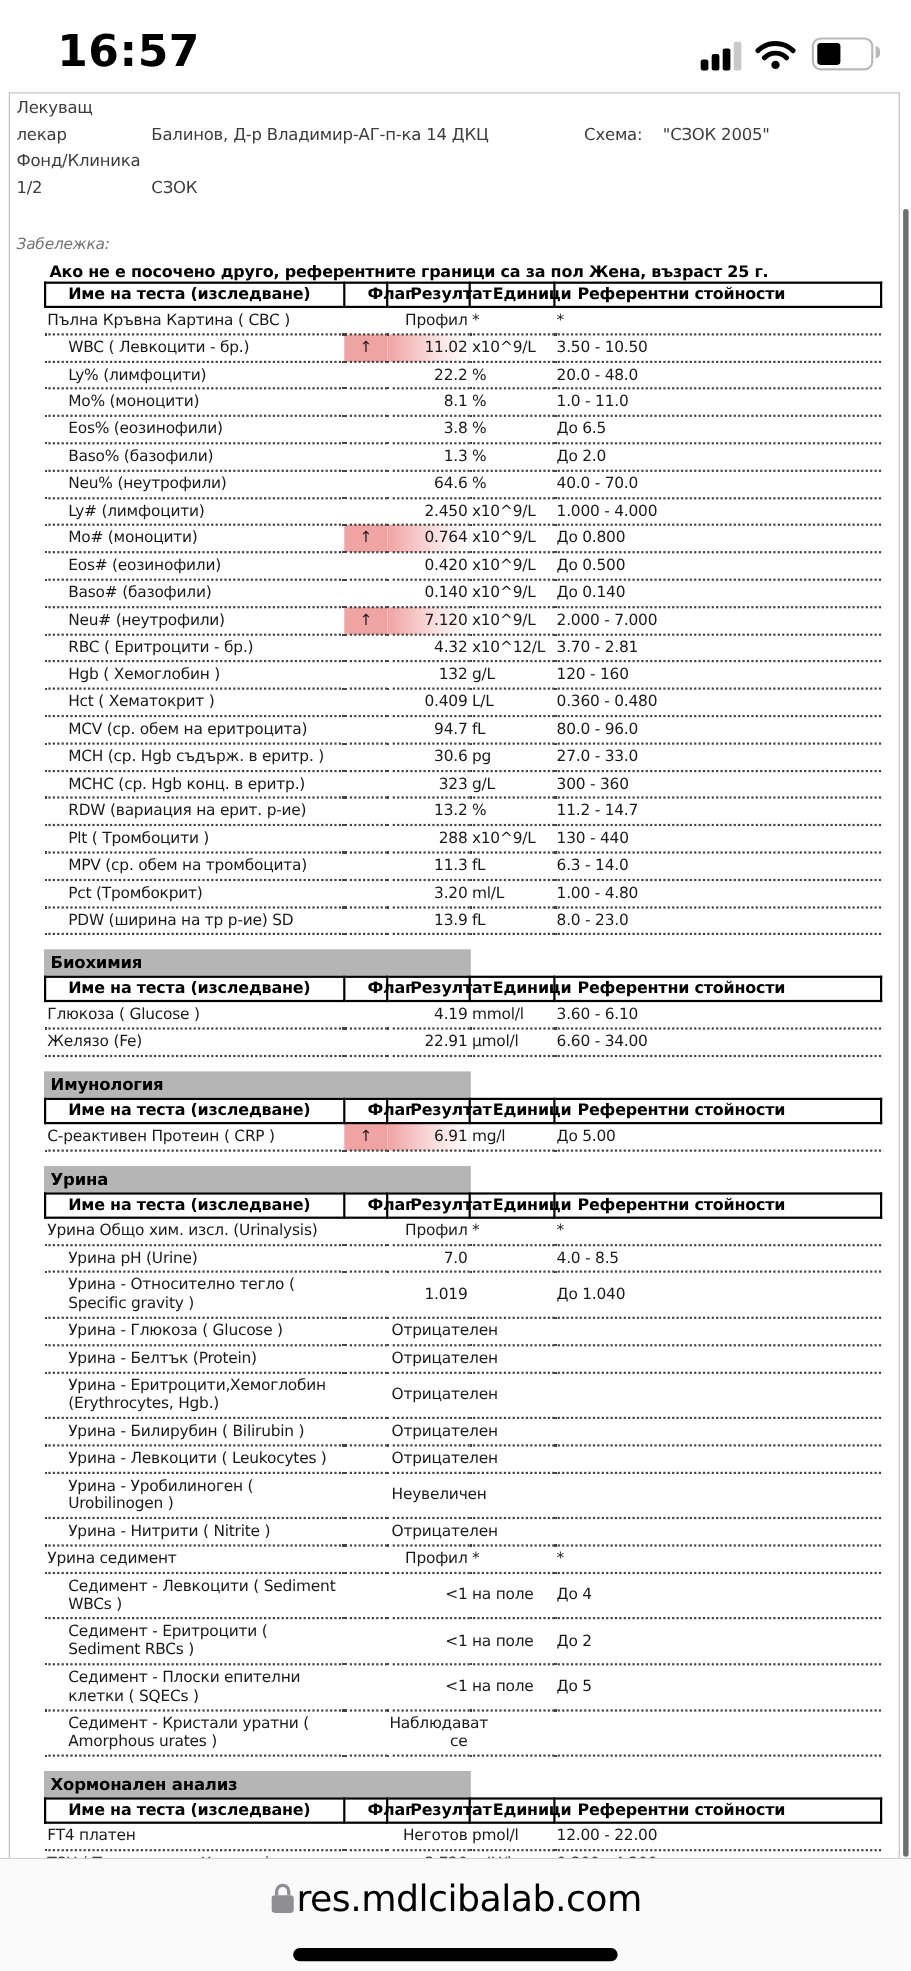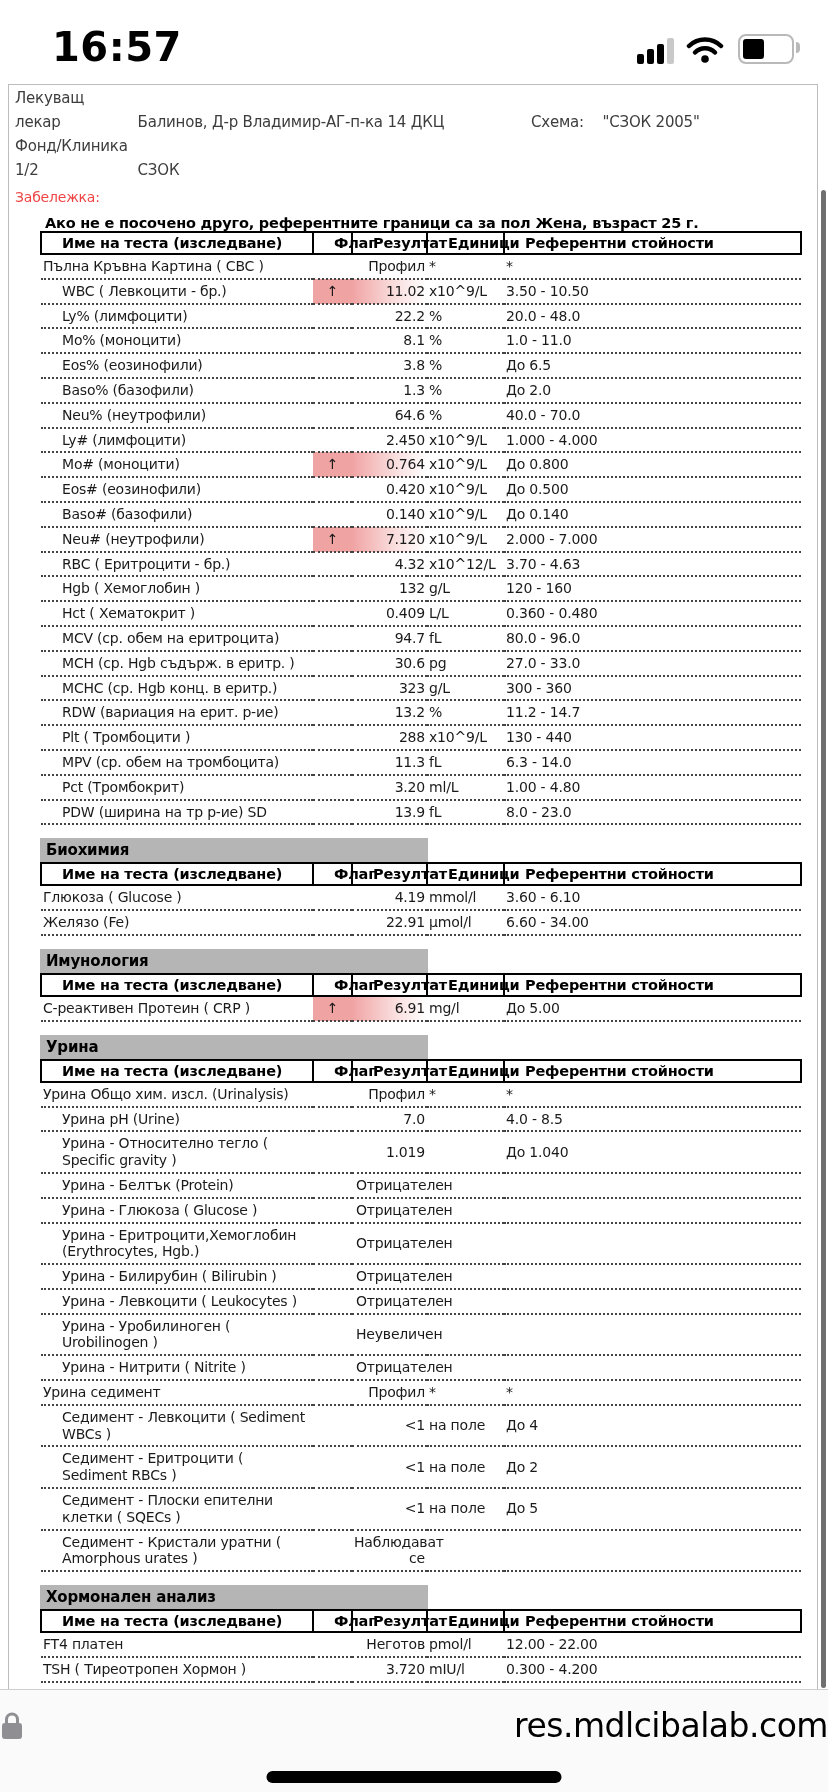--- a/index.html
+++ b/index.html
@@ -17,21 +17,21 @@
   .battery{width:52px;height:26px;border:2px solid #b9b9b9;border-radius:8px;position:relative;margin-left:2px;}
   .battery .fill{position:absolute;left:3px;top:3px;bottom:3px;width:21px;background:#000;border-radius:3px;}
   .battery::after{content:"";position:absolute;right:-8px;top:6px;width:4px;height:11px;background:#b9b9b9;border-radius:0 4px 4px 0;}
 
   
   .doc{position:absolute;top:84px;left:8px;width:810px;border:1px solid #bdbdbd;border-bottom:none;background:#fff;box-sizing:border-box;padding-bottom:6px;}
   .doc-head{position:relative;font-size:15px;color:#3d3d3d;padding:1px 0 0 6px;line-height:1.6;letter-spacing:-.2px;}
   .doc-head .lbl{display:inline-block;width:118px;}
   .scheme{position:absolute;left:522px;top:25px;}
   .scheme .s-lbl{margin-right:14px;}
-  .note-label{font-size:14px;color:#ef4444;margin:7px 0 0 6px;letter-spacing:-.2px;}
+  .note-label{font-size:14px;color:#737373;margin:32px 0 0 6px;letter-spacing:-.2px;font-style:italic;}
   .ref-note{font-weight:bold;font-size:14.5px;margin:10px 0 0 36px;color:#000;letter-spacing:-.2px;}
 
   .section-bar{width:388px;height:24px;line-height:25px;background:#b5b5b5;font-weight:bold;font-size:15px;
                padding-left:6px;margin:13px 0 0 31px;box-sizing:border-box;color:#000;letter-spacing:-.2px;}
   table.results{border-collapse:collapse;table-layout:fixed;width:760px;margin-left:31px;font-size:14px;letter-spacing:-.2px;}
   table.results th{border:2px solid #000;font-weight:bold;text-align:left;padding:2px 20px;font-size:14.5px;color:#000;}
   th.c-flag{text-align:center;}
   th.c-result{text-align:right;}
   table.results td{border-bottom:2px dotted #444;padding:3px 2px;line-height:1.2;vertical-align:middle;color:#1a1a1a;}
   td.name{padding-left:5px;}
@@ -44,21 +44,21 @@
   .hl-flag{background:#f0a3a3;}
   .hl-result{background:linear-gradient(90deg,#f0a3a3 0%,#f9dcdc 55%,#ffffff 100%);}
   .red{color:#cf1d1d;}
 
   .end-line{text-align:center;font-weight:bold;font-size:15px;margin-top:24px;color:#000;}
 
   .scrollbar{position:absolute;right:2px;top:190px;width:5px;height:1498px;background:#6f6f6f;border-radius:3px;}
 
   
   .safari-bar{position:absolute;bottom:0;left:0;right:0;height:102px;background:#fafafa;border-top:1px solid #cfcfcf;}
-  .url-row{display:flex;justify-content:space-between;align-items:center;gap:1px;margin-top:16px;}
+  .url-row{display:flex;justify-content:center;align-items:center;gap:1px;margin-top:16px;}
   .url-text{font-size:33px;color:#000;letter-spacing:-.5px;}
   .home-indicator{position:absolute;bottom:9px;left:50%;transform:translateX(-50%);width:295px;height:12px;border-radius:7px;background:#000;}
 </style>
 </head>
 <body>
 
 <div class="statusbar">
   <div class="time">16:57</div>
   <div class="sb-icons">
     <div class="cellbars">
@@ -198,21 +198,21 @@
             <td class="flag hl-flag">↑</td>
             <td class="result hl-result">7.120</td>
             <td class="units">x10^9/L</td>
             <td class="ref">2.000 - 7.000</td>
           </tr>
           <tr>
             <td class="name indent">RBC ( Еритроцити - бр.)</td>
             <td class="flag"></td>
             <td class="result">4.32</td>
             <td class="units">x10^12/L</td>
-            <td class="ref">3.70 - 4.63</td>
+            <td class="ref">3.70 - 2.81</td>
           </tr>
           <tr>
             <td class="name indent">Hgb ( Хемоглобин )</td>
             <td class="flag"></td>
             <td class="result">132</td>
             <td class="units">g/L</td>
             <td class="ref">120 - 160</td>
           </tr>
           <tr>
             <td class="name indent">Hct ( Хематокрит )</td>
@@ -376,28 +376,28 @@
             <td class="ref">4.0 - 8.5</td>
           </tr>
           <tr>
             <td class="name indent">Урина - Относително тегло ( Specific gravity )</td>
             <td class="flag"></td>
             <td class="result">1.019</td>
             <td class="units"></td>
             <td class="ref">До 1.040</td>
           </tr>
           <tr>
+            <td class="name indent">Урина - Глюкоза ( Glucose )</td>
+            <td class="flag"></td>
+            <td class="result qual">Отрицателен</td>
+            <td class="units"></td>
+            <td class="ref"></td>
+          </tr>
+          <tr>
             <td class="name indent">Урина - Белтък (Protein)</td>
-            <td class="flag"></td>
-            <td class="result qual">Отрицателен</td>
-            <td class="units"></td>
-            <td class="ref"></td>
-          </tr>
-          <tr>
-            <td class="name indent">Урина - Глюкоза ( Glucose )</td>
             <td class="flag"></td>
             <td class="result qual">Отрицателен</td>
             <td class="units"></td>
             <td class="ref"></td>
           </tr>
           <tr>
             <td class="name indent">Урина - Еритроцити,Хемоглобин (Erythrocytes, Hgb.)</td>
             <td class="flag"></td>
             <td class="result qual">Отрицателен</td>
             <td class="units"></td>

